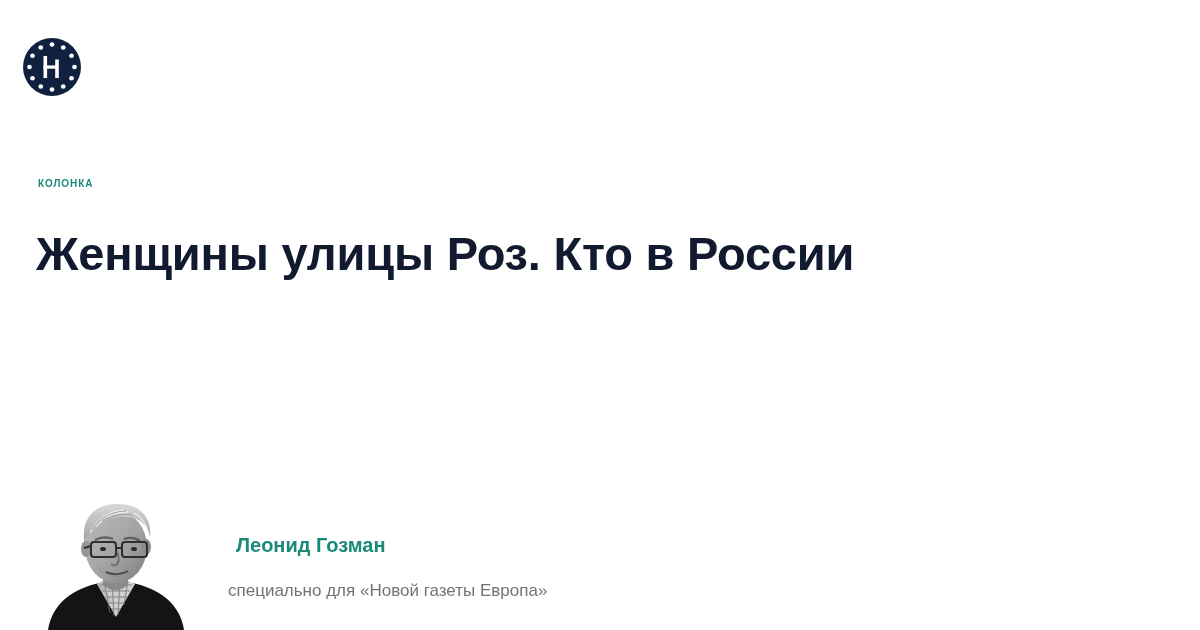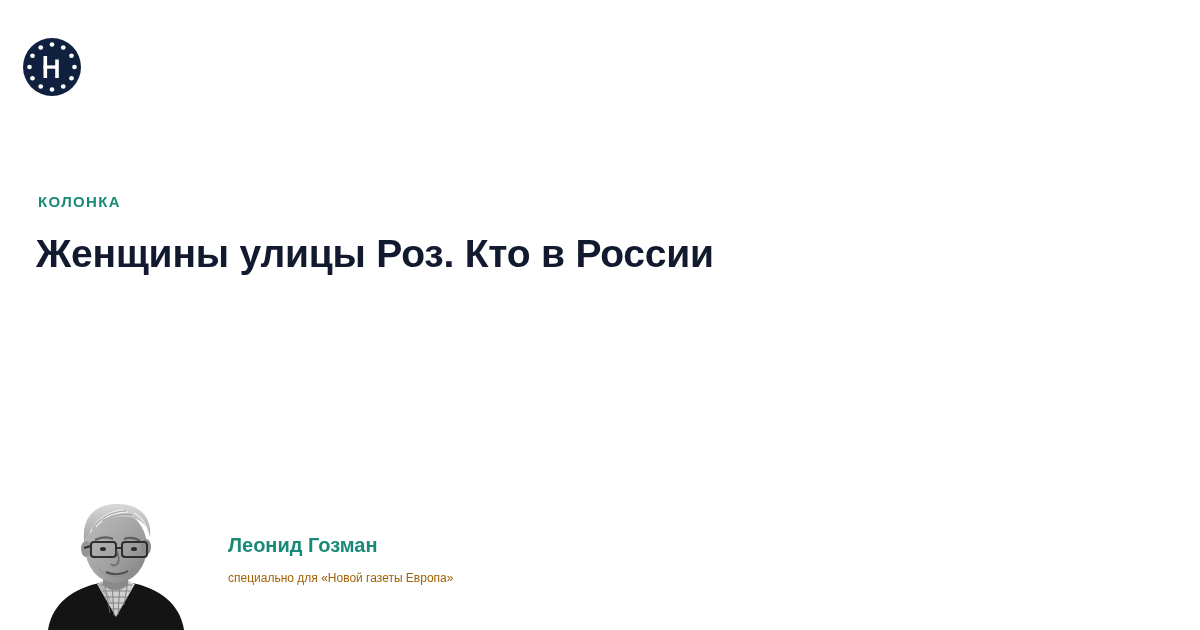--- a/index.html
+++ b/index.html
@@ -31,37 +31,37 @@
     top: 37px;
     width: 60px;
     height: 60px;
   }
   .logo-svg { display: block; width: 60px; height: 60px; }
 
   
   .kicker {
     position: absolute;
     left: 38px;
-    top: 193px;
-    font-size: 15px;
+    top: 178px;
+    font-size: 10px;
     font-weight: 700;
     letter-spacing: 0.09em;
     color: #1a8a78;
     text-transform: uppercase;
     line-height: 1.2;
     white-space: nowrap;
   }
 
   
   .headline {
     position: absolute;
     left: 36px;
     top: 224px;
     width: 1000px;
-    font-size: 39px;
+    font-size: 47px;
     font-weight: 700;
     line-height: 59px;
     letter-spacing: -0.2px;
     color: #111a2e;
   }
   .headline .line { display: block; white-space: nowrap; }
 
   
   .author-block {
     position: absolute;
@@ -87,26 +87,27 @@
     left: 188px;
     top: 37px;
     width: 440px;
   }
   .author-name {
     font-size: 20px;
     font-weight: 700;
     color: #1a8a78;
     line-height: 26px;
     white-space: nowrap;
+    margin-left: 8px;
   }
   .author-role {
-    margin-top: 8px;
-    font-size: 12px;
+    margin-top: 21px;
+    font-size: 17px;
     font-weight: 400;
-    color: #a16207;
+    color: #737373;
     line-height: 24px;
     white-space: nowrap;
   }
 </style>
 </head>
 <body>
 
 <div class="card">
 
   <div class="logo-wrap">

